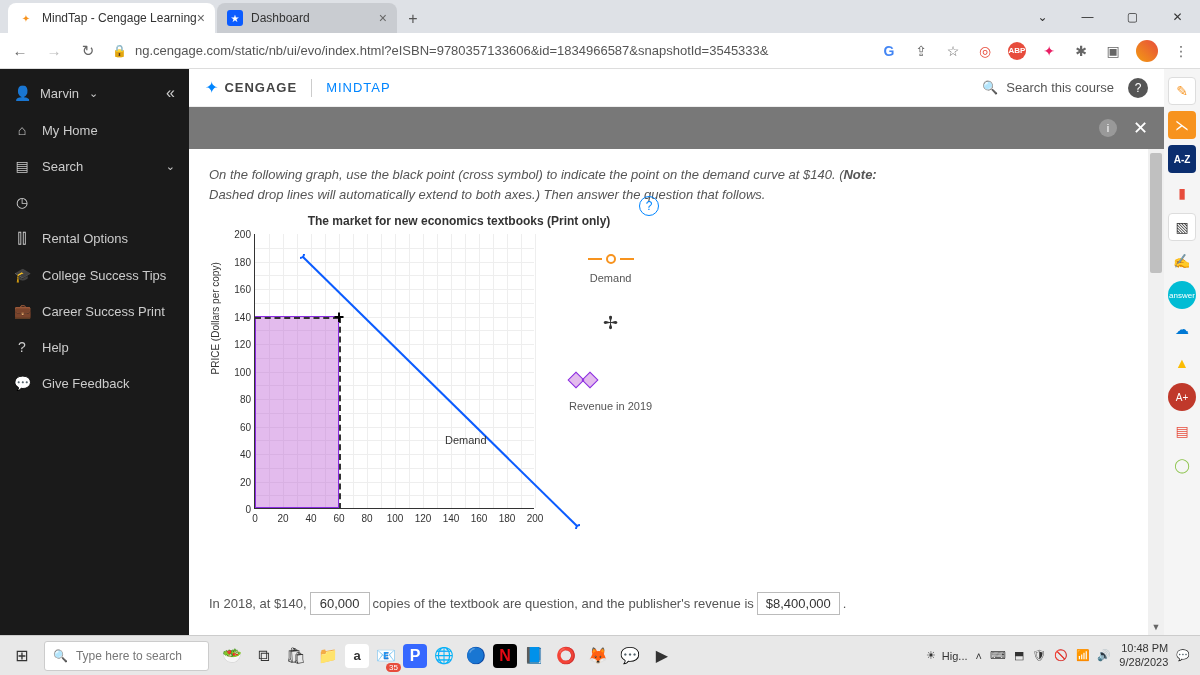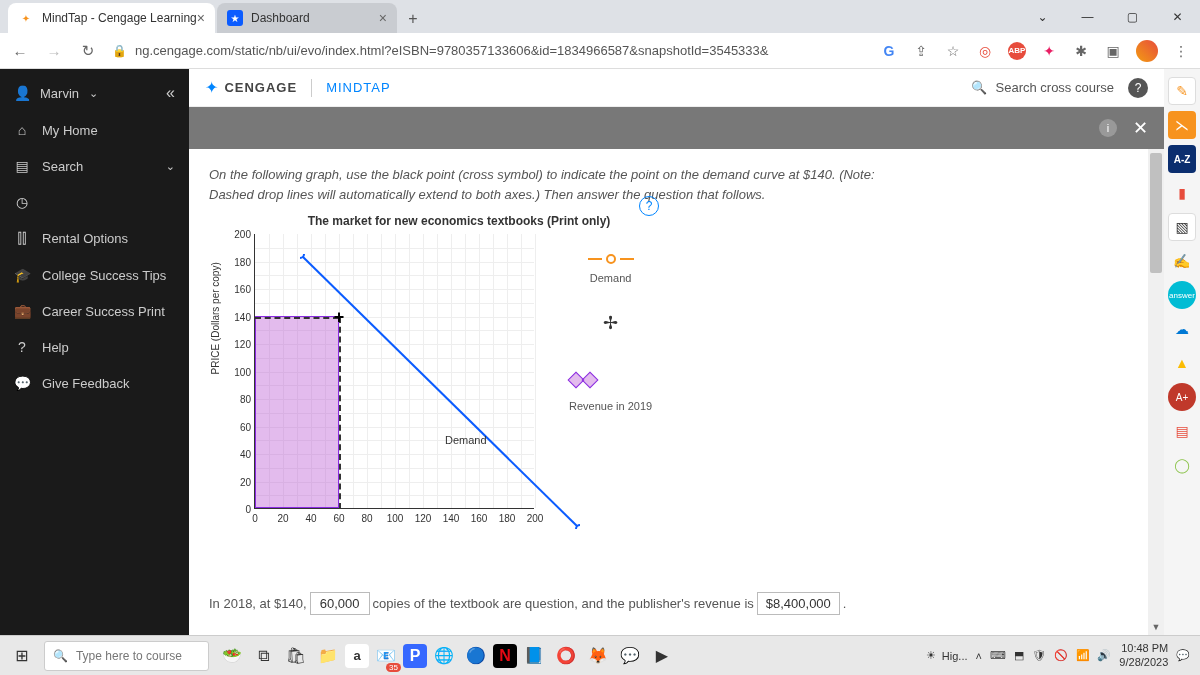--- a/index.html
+++ b/index.html
@@ -34,21 +34,21 @@
 .brand-txt{font-weight:600;letter-spacing:1px;color:#444;font-size:13px}
 .brand-sep{width:1px;height:18px;background:#ccc;margin:0 8px}
 .mindtap-txt{color:#0085ff;font-size:13px;letter-spacing:1px}
 .search-course{margin-left:auto;display:flex;align-items:center;gap:8px;color:#555;font-size:13px}
 .help-circle{width:20px;height:20px;border-radius:50%;background:#555;color:#fff;display:flex;align-items:center;justify-content:center;font-size:12px;margin-left:14px}
 .title-bar{background:#787878;color:#fff;padding:10px 16px;font-size:14px;display:flex;align-items:center}
 .title-icons{margin-left:auto;display:flex;gap:16px;align-items:center}
 .info-i{width:18px;height:18px;border-radius:50%;background:#999;display:flex;align-items:center;justify-content:center;font-size:11px}
 .content{padding:16px 20px;flex:1;overflow:hidden;position:relative}
 .instruction{color:#555;font-style:italic;font-size:13px;line-height:1.5;margin-bottom:10px;max-width:670px}
-.note-bold{font-weight:normal}
+.note-bold{font-weight:bold}
 .graph-wrap{position:relative;margin-top:8px}
 .help-q{position:absolute;top:-18px;left:430px;width:20px;height:20px;border:1px solid #0085ff;border-radius:50%;color:#0085ff;display:flex;align-items:center;justify-content:center;font-size:12px}
 .chart-box{position:relative;width:460px;height:360px}
 .chart-title{text-align:center;font-size:12px;font-weight:bold;color:#333;margin-left:40px}
 .plot{position:absolute;left:45px;top:20px;width:280px;height:275px;border-left:1px solid #333;border-bottom:1px solid #333}
 .grid-v{position:absolute;top:0;bottom:0;border-left:1px solid #eee}
 .grid-h{position:absolute;left:0;right:0;border-top:1px solid #eee}
 .ytick{position:absolute;left:-28px;font-size:10px;color:#333;transform:translateY(-50%);width:24px;text-align:right}
 .xtick{position:absolute;bottom:-16px;font-size:10px;color:#333;transform:translateX(-50%)}
 .ylabel{position:absolute;left:6px;top:155px;transform:rotate(-90deg);transform-origin:left center;font-size:10px;color:#333}
@@ -186,21 +186,21 @@
   <div class="main">
     <div class="brand-bar">
       <div class="cengage-logo">
         <span class="logo-mark">✦</span>
         <span class="brand-txt">CENGAGE</span>
         <span class="brand-sep"></span>
         <span class="mindtap-txt">MINDTAP</span>
       </div>
       <div class="search-course">
         <span style="color:#f7931e">🔍</span>
-        <span>Search cross course</span>
+        <span>Search this course</span>
       </div>
       <div class="help-circle">?</div>
     </div>
 
     <div class="title-bar">
       <div class="title-icons">
         <span class="info-i">i</span>
         <span style="font-size:18px">✕</span>
       </div>
     </div>
@@ -341,21 +341,21 @@
     <div class="rail-icon rail-aplus">A+</div>
     <div class="rail-icon rail-note">▤</div>
     <div class="rail-icon rail-circle">◯</div>
   </div>
 </div>
 
 <div class="taskbar">
   <div class="start">⊞</div>
   <div class="searchbox">
     <span>🔍</span>
-    <span>Type here to course</span>
+    <span>Type here to search</span>
   </div>
   <div class="tb-icon">🥗</div>
   <div class="tb-icon">⧉</div>
   <div class="tb-icon">🛍</div>
   <div class="tb-icon">📁</div>
   <div class="tb-icon" style="background:#fff;border-radius:4px;width:24px;height:24px;font-size:13px;font-weight:bold">a</div>
   <div class="tb-icon" style="position:relative">📧<span style="position:absolute;bottom:2px;right:0;background:#e74c3c;color:#fff;border-radius:8px;font-size:8px;padding:0 3px">35</span></div>
   <div class="tb-icon" style="background:#3668ff;color:#fff;border-radius:4px;width:24px;height:24px;font-weight:bold">P</div>
   <div class="tb-icon">🌐</div>
   <div class="tb-icon">🔵</div>

